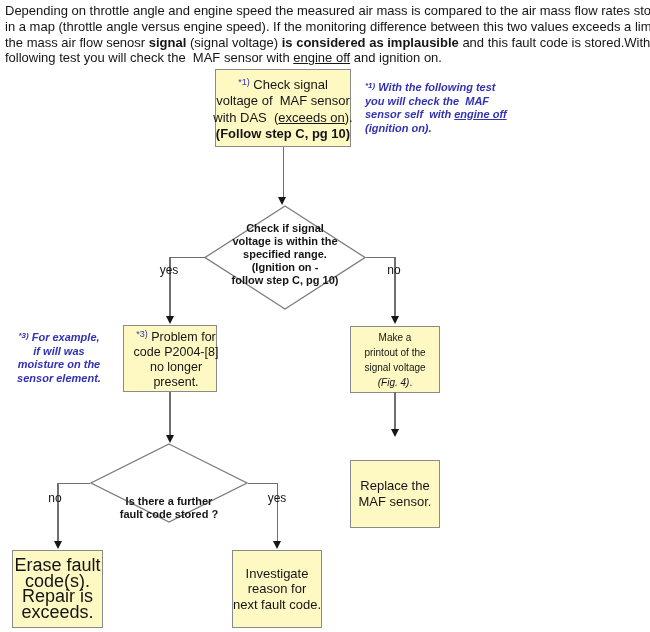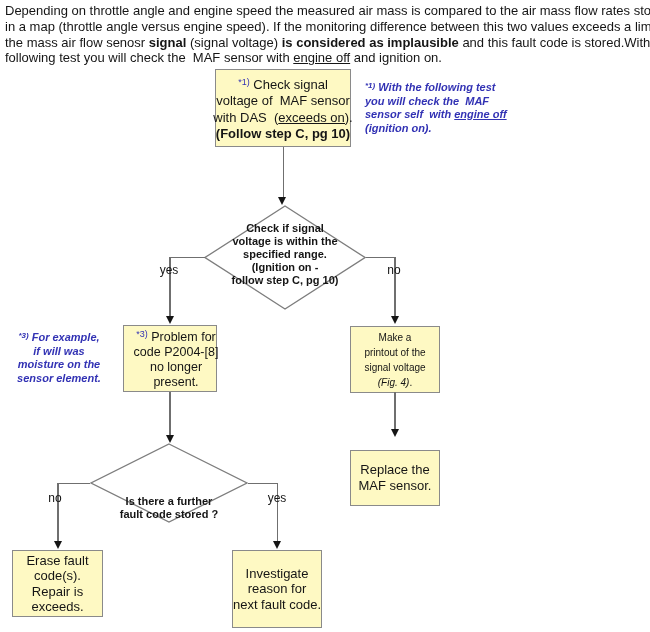--- a/index.html
+++ b/index.html
@@ -11,22 +11,22 @@
   .intro .iline{white-space:pre;}
 
   
   .box{position:absolute;border:1.5px solid #8a8a8a;background:#fef9c3;
        display:flex;flex-direction:column;align-items:center;justify-content:center;
        text-align:center;box-sizing:border-box;}
   .box .line{white-space:pre;}
   .check{left:215px;top:69px;width:136px;height:78px;font-size:13px;line-height:16.5px;}
   .problem{left:123px;top:325px;width:94px;height:67px;font-size:12.5px;line-height:15px;padding-left:12px;}
   .printout{left:350px;top:326px;width:90px;height:67px;font-size:10px;line-height:15px;}
-  .replace{left:350px;top:450px;width:90px;height:56px;font-size:13px;line-height:16.5px;}
-  .erase{left:12px;top:550px;width:91px;height:67px;font-size:13px;line-height:15.5px;}
+  .replace{left:350px;top:460px;width:90px;height:68px;font-size:13px;line-height:16.5px;}
+  .erase{left:12px;top:550px;width:91px;height:78px;font-size:18px;line-height:15.5px;}
   .investigate{left:232px;top:550px;width:90px;height:78px;font-size:13px;line-height:15.5px;}
 
   
   .sup{color:#3232b4;font-size:9px;vertical-align:4px;letter-spacing:0;}
 
   
   .bluenote{position:absolute;color:#3232b4;font-weight:bold;font-style:italic;
             font-size:11px;line-height:13.5px;}
   .bluenote .line{white-space:pre;}
   .bluenote .sup{color:inherit;font-size:8px;vertical-align:3px;font-style:italic;}

